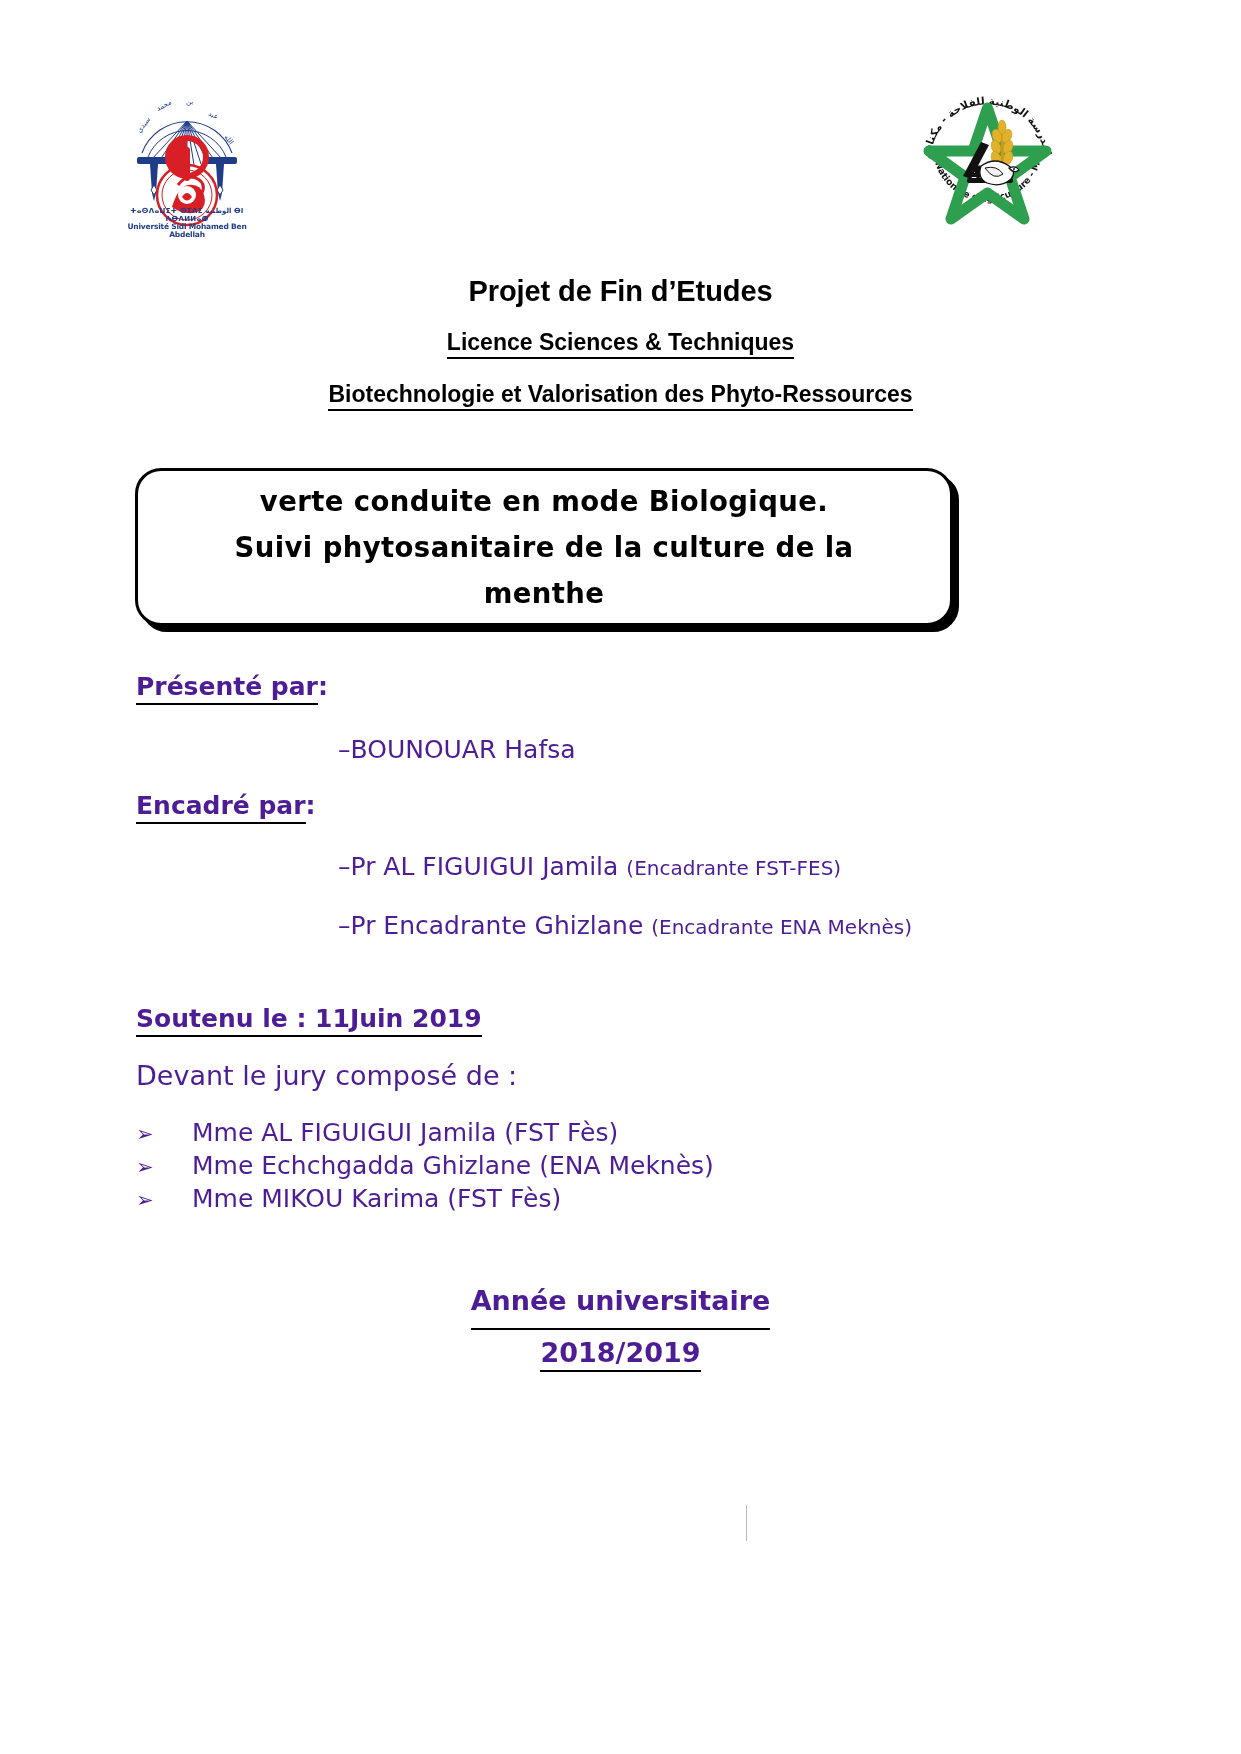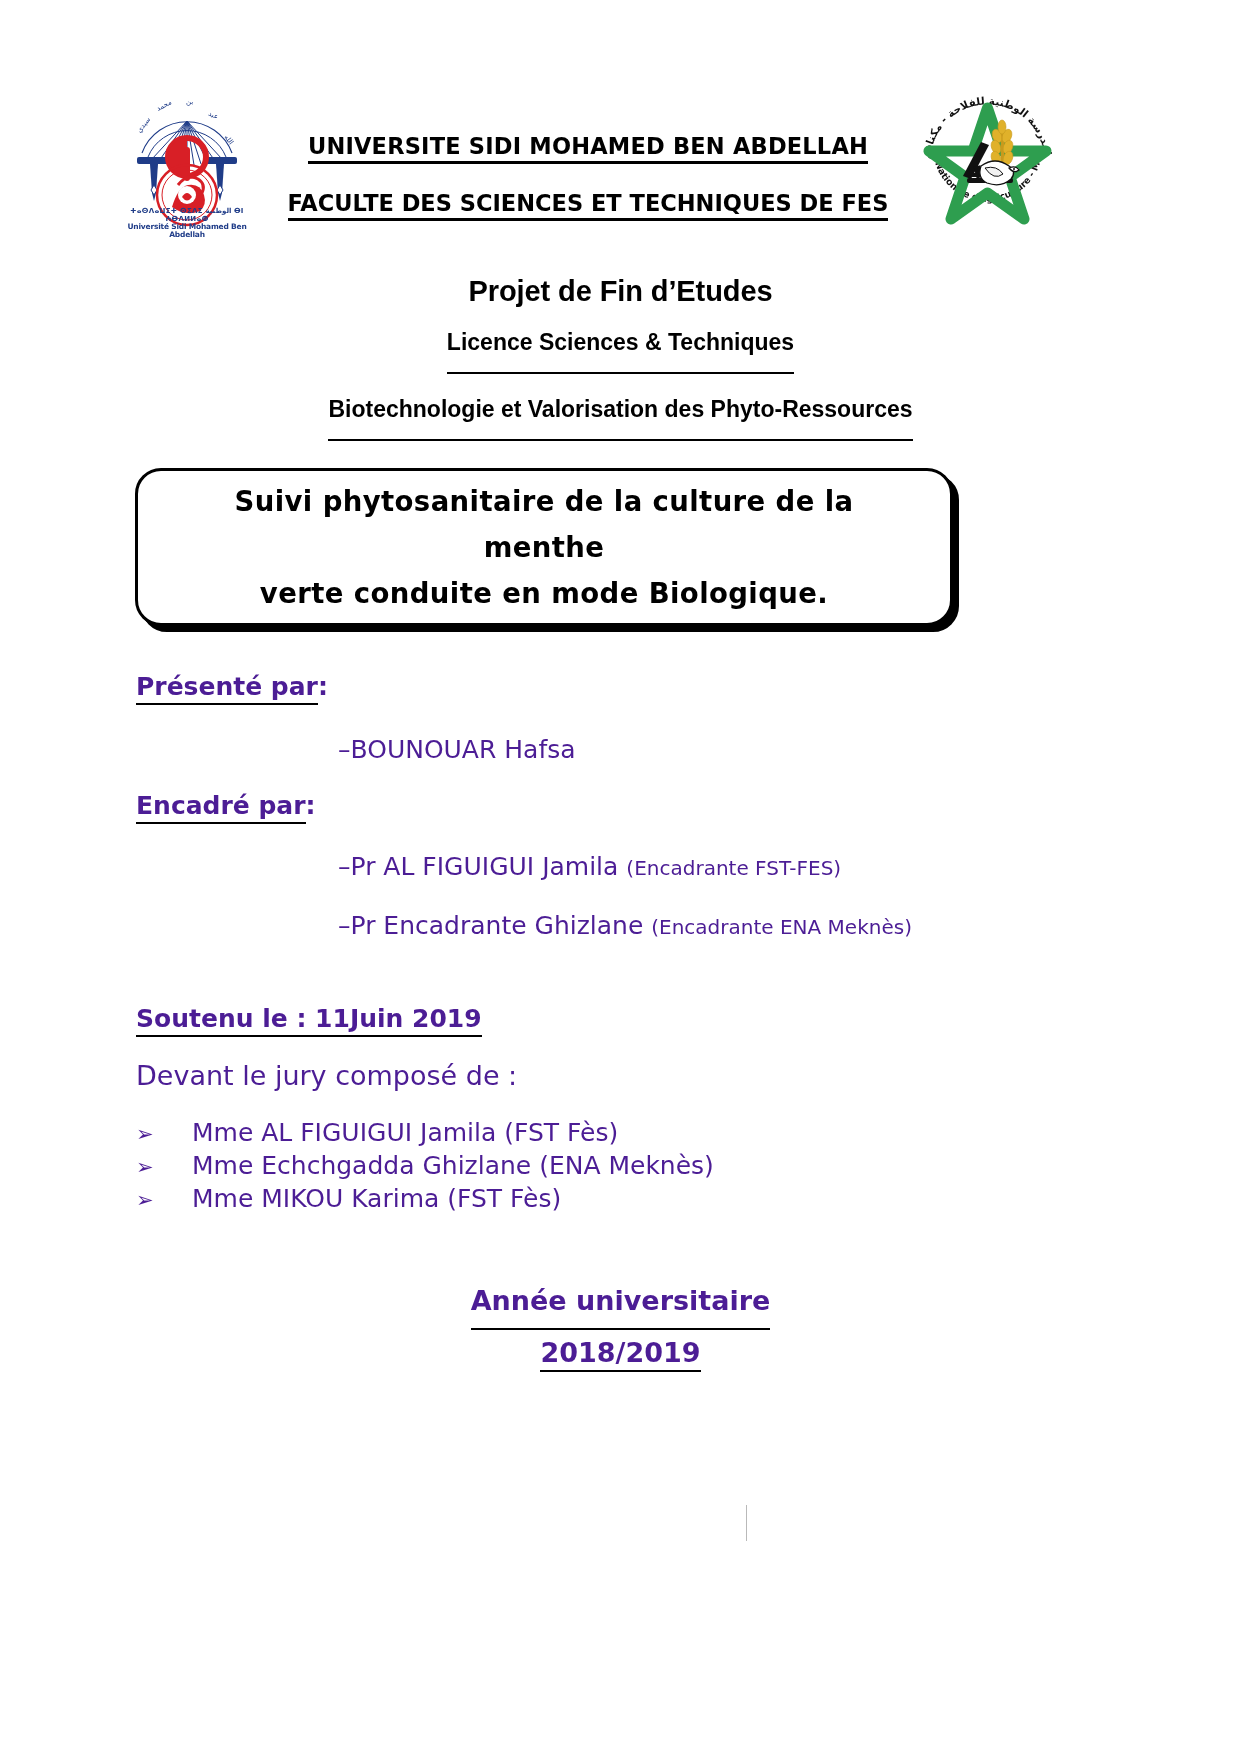--- a/index.html
+++ b/index.html
@@ -112,21 +112,21 @@
     letter-spacing: -0.1px;
   }
   .lst {
     margin-top: 21px;
     font-family: "Liberation Sans Narrow", "Liberation Sans", sans-serif;
     font-weight: bold;
     font-size: 23px;
   }
   .lst span, .bvp span {
     border-bottom: 2px solid #000;
-    padding-bottom: 16px;
+    padding-bottom: 1px;
     display: inline-block;
   }
   .bvp {
     margin-top: 22px;
     font-family: "Liberation Sans Narrow", "Liberation Sans", sans-serif;
     font-weight: bold;
     font-size: 23px;
   }
 
   
@@ -421,46 +421,38 @@
 
         <g>
           <path d="M66 86 q14 -10 28 0 q8 6 2 13 q-10 9 -24 4 q-10 -5 -6 -17 z" fill="#ffffff" stroke="#111" stroke-width="1.3"></path>
           <path d="M70 88 q12 -3 18 6 q-9 7 -18 -6 z" fill="#f2f2f2" stroke="#111" stroke-width="1"></path>
           <path d="M94 88 q7 -3 10 2 q-5 4 -10 -2 z" fill="#ffffff" stroke="#111" stroke-width="1.2"></path>
           <circle cx="99" cy="89" r="1" fill="#111"></circle>
         </g>
       </svg>
     </div>
 
-    <div class="header-titles">
-      <div class="uni-line">
-        <span>UNIVERSITE SIDI MOHAMED BEN ABDELLAH</span>
-      </div>
-      <div class="fac-line">
-        <span>FACULTE DES SCIENCES ET TECHNIQUES DE FES</span>
-      </div>
-    </div>
   </div>
 
   <div class="degree">
     <div class="pfe">Projet de Fin d’Etudes</div>
     <div class="lst">
       <span>Licence Sciences &amp; Techniques</span>
     </div>
     <div class="bvp">
       <span>Biotechnologie et Valorisation des Phyto-Ressources</span>
     </div>
   </div>
 
   <div class="title-box-wrap">
     <div class="title-shadow"></div>
     <div class="title-box">
       <div class="title-text">
+        <div>verte conduite en mode Biologique.</div>
         <div>Suivi phytosanitaire de la culture de la menthe</div>
-        <div>verte conduite en mode Biologique.</div>
       </div>
     </div>
   </div>
 
   <div class="body-sec">
 
     <div class="lbl-presente hand">
       <span class="u">Présenté par </span><span>:</span>
     </div>
 

